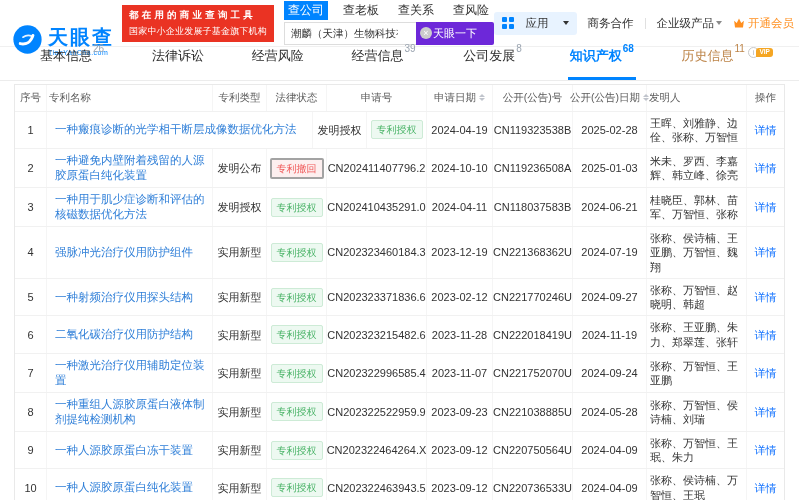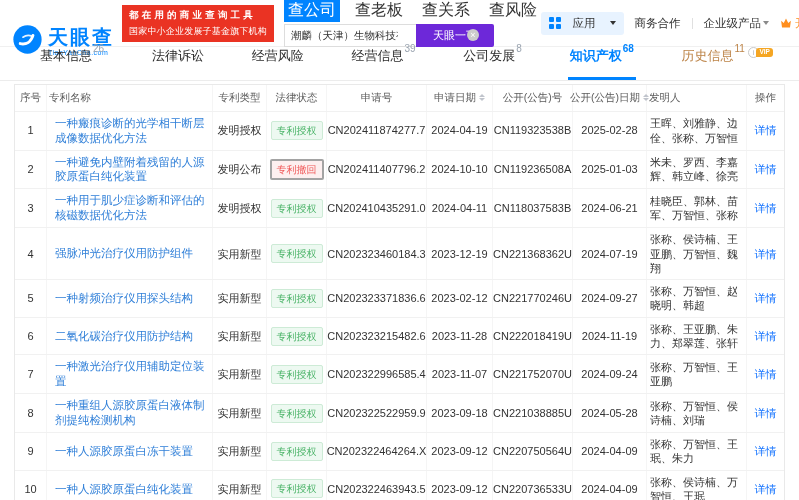--- a/index.html
+++ b/index.html
@@ -11,21 +11,21 @@
   .logo { display: flex; align-items: center; gap: 5px; flex: none; margin-top: 36px; }
   .logo-col { display: flex; flex-direction: column; line-height: 1; }
   .logo-cn { font-size: 20px; font-weight: bold; color: #0084ff; letter-spacing: 2px; }
   .logo-en { font-size: 7px; color: #0084ff; letter-spacing: .5px; margin-top: 2px; }
   .banner { background: #ea3323; color: #fff; margin-left: 8px; padding: 4px 7px;
     display: flex; flex-direction: column; gap: 3px; flex: none; }
   .banner-l1 { font-size: 9.5px; font-weight: bold; letter-spacing: 3.2px; white-space: nowrap; }
   .banner-l2 { font-size: 9px; letter-spacing: .2px; white-space: nowrap; }
   .search { margin-left: 10px; display: flex; flex-direction: column; flex: none; }
   .stabs { display: flex; align-items: center; gap: 11px; margin-bottom: 2px; }
-  .stab { font-size: 16px; color: #333; cursor: pointer; padding: 1px 4px; text-align: right; }
+  .stab { font-size: 12px; color: #333; cursor: pointer; padding: 1px 4px; text-align: right; }
   .stab.on { background: #0084ff; color: #fff; }
   .sbox { display: flex; position: relative; }
   .sinput { width: 132px; height: 23px; border: 1px solid #ddd; border-right: none;
     font-size: 10.5px; color: #333; padding: 0 18px 0 6px; outline: none;
     font-family: "Liberation Sans", sans-serif; }
   .sclear { position: absolute; right: 62px; top: 5px; width: 12px; height: 12px;
     border-radius: 50%; background: #ccc; color: #fff; font-size: 9px; line-height: 12px;
     text-align: center; cursor: pointer; }
   .sbtn { width: 78px; height: 23px; background: #6d28d9; color: #fff; border: none;
     font-size: 11px; cursor: pointer; border-radius: 0 2px 2px 0;
@@ -241,21 +241,20 @@
   <div id="tbody">
   <div class="trow">
     <div class="cell c-num">1</div>
     <div class="cell c-name">
       <a class="plink">一种瘢痕诊断的光学相干断层成像数据优化方法</a>
     </div>
     <div class="cell c-type">发明授权</div>
     <div class="cell c-status">
       <span class="badge green">专利授权</span>
     </div>
-    <div class="cell c-appno">CN202411874277.7</div>
     <div class="cell c-appdate">2024-04-19</div>
     <div class="cell c-pubno">CN119323538B</div>
     <div class="cell c-pubdate">2025-02-28</div>
     <div class="cell c-inv">王晖、刘雅静、边佺、张称、万智恒</div>
     <div class="cell c-op">
       <a class="dlink">详情</a>
     </div>
   </div>
 
   <div class="trow">
@@ -375,21 +374,21 @@
   <div class="trow">
     <div class="cell c-num">8</div>
     <div class="cell c-name">
       <a class="plink">一种重组人源胶原蛋白液体制剂提纯检测机构</a>
     </div>
     <div class="cell c-type">实用新型</div>
     <div class="cell c-status">
       <span class="badge green">专利授权</span>
     </div>
     <div class="cell c-appno">CN202322522959.9</div>
-    <div class="cell c-appdate">2023-09-18</div>
+    <div class="cell c-appdate">2023-09-23</div>
     <div class="cell c-pubno">CN221038885U</div>
     <div class="cell c-pubdate">2024-05-28</div>
     <div class="cell c-inv">张称、万智恒、侯诗楠、刘瑞</div>
     <div class="cell c-op">
       <a class="dlink">详情</a>
     </div>
   </div>
 
   <div class="trow">
     <div class="cell c-num">9</div>

